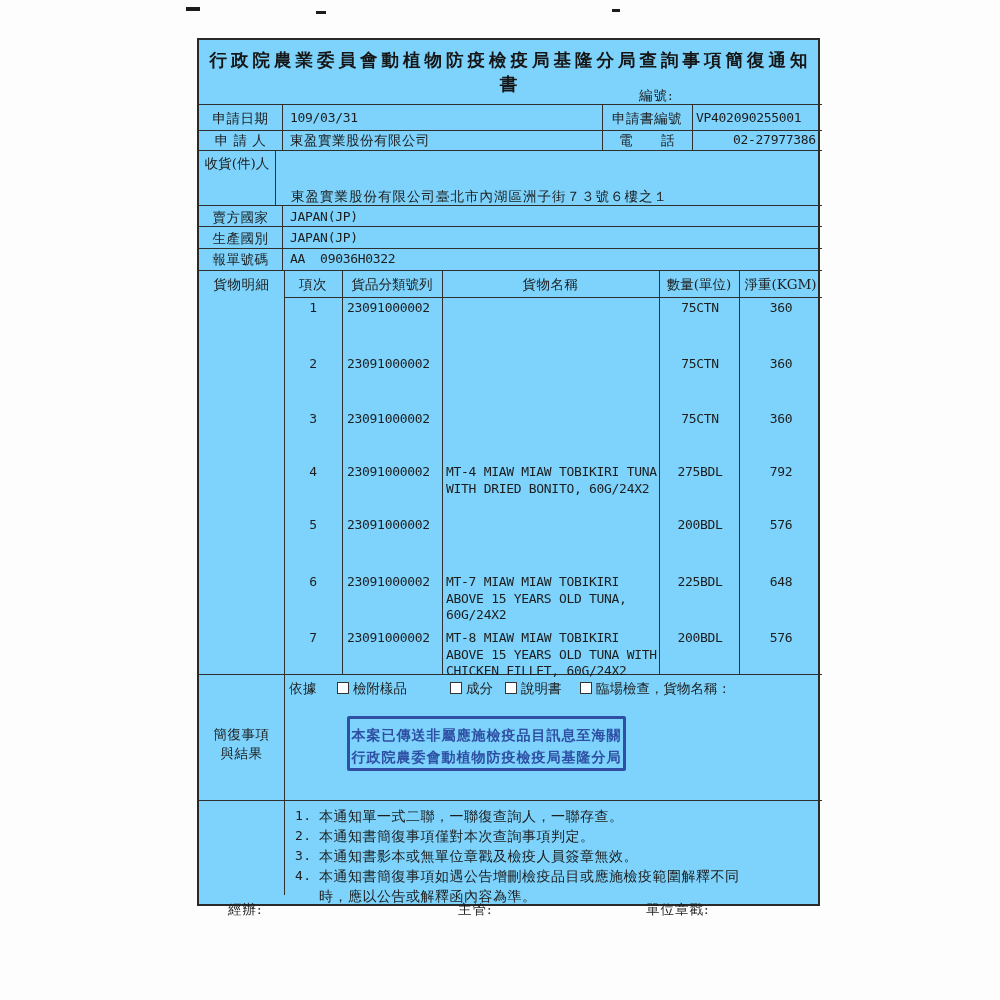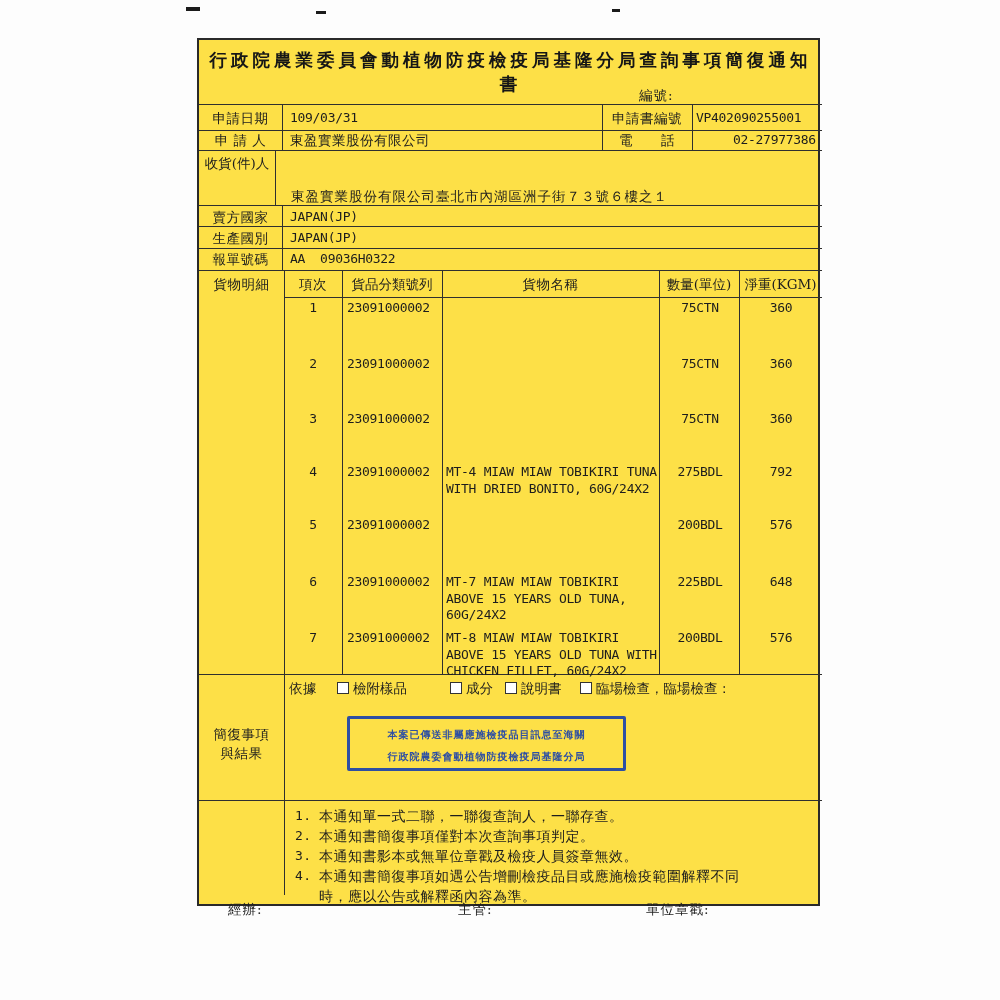--- a/index.html
+++ b/index.html
@@ -1,19 +1,19 @@
 <!DOCTYPE html>
 <html><head>
 <meta charset="utf-8">
 <style>
   * { margin:0; padding:0; box-sizing:border-box; }
   html,body { width:1000px; height:1000px; background:#ffffff; }
   body { font-family:"DejaVu Serif", serif; color:#1d1d1d; position:relative; }
   .page { position:absolute; left:0; top:0; width:1000px; height:1000px; background:#fdfdfd; overflow:hidden; }
-  .form { position:absolute; left:197px; top:38px; width:623px; height:868px; border:2px solid #2a2a2a; background:#fde047; }
+  .form { position:absolute; left:197px; top:38px; width:623px; height:868px; border:2px solid #2a2a2a; background:#7dd3fc; }
   .hline { position:absolute; left:0; width:623px; height:0; border-top:1.5px solid #2f2f2f; }
   .vline { position:absolute; width:0; border-left:1.5px solid #2f2f2f; }
   .cn { font-size:13.5px; letter-spacing:0.5px; }
   .mono { font-family:"DejaVu Sans Mono", monospace; font-size:13px; letter-spacing:-0.3px; }
   .title { position:absolute; left:0; top:8px; width:623px; text-align:center;
            font-size:17.5px; font-weight:bold; letter-spacing:4px; color:#161616; }
   .serial { position:absolute; left:440px; top:47px; font-size:13.5px; letter-spacing:1px; }
   .lbl { position:absolute; text-align:center; }
   .val { position:absolute; white-space:nowrap; }
   
@@ -21,21 +21,21 @@
   .g-no   { position:absolute; left:0;   width:58px;  text-align:center; }
   .g-code { position:absolute; left:63px; width:96px; }
   .g-name { position:absolute; left:162px; width:214px; line-height:16.5px; }
   .g-qty  { position:absolute; left:376px; width:80px; text-align:center; }
   .g-wt   { position:absolute; left:456px; width:82px; text-align:center; }
   .checkbox { display:inline-block; width:12px; height:12px; border:1.4px solid #333;
               vertical-align:-1px; margin-right:4px; background:#fff; }
   .chk-group { position:absolute; top:640px; font-size:13.5px; white-space:nowrap; }
   .stamp { position:absolute; left:148px; top:676px; width:279px; height:55px;
            border:3px solid; border-radius:2px; text-align:center; padding-top:5px; }
-  .stamp div { font-size:10px; font-weight:bold; letter-spacing:1px; line-height:22px; }
+  .stamp div { font-size:14px; font-weight:bold; letter-spacing:1px; line-height:22px; }
   .notes { position:absolute; left:96px; top:766px; width:505px; }
   .note { position:relative; font-size:14px; line-height:20px; letter-spacing:0.5px;
           padding-left:24px; width:470px; }
   .note .num { position:absolute; left:0; top:0; font-family:"DejaVu Sans Mono", monospace; font-size:13px; }
   .footer-lbl { position:absolute; top:901px; font-size:13.5px; letter-spacing:1px; }
   .speck { position:absolute; background:#1b1b1b; }
 </style>
 </head>
 <body>
 
@@ -149,21 +149,21 @@
     <div class="chk-group" style="left:138px;">
       <span class="checkbox"></span><span>檢附樣品</span>
     </div>
     <div class="chk-group" style="left:251px;">
       <span class="checkbox"></span><span>成分</span>
     </div>
     <div class="chk-group" style="left:306px;">
       <span class="checkbox"></span><span>說明書</span>
     </div>
     <div class="chk-group" style="left:381px;">
-      <span class="checkbox"></span><span>臨場檢查</span><span>，臨場檢查：</span>
+      <span class="checkbox"></span><span>臨場檢查</span><span>，貨物名稱：</span>
     </div>
 
     <div class="lbl cn" style="left:0;top:685px;width:85px;line-height:19px;">
       <div>簡復事項</div>
       <div>與結果</div>
     </div>
 
     <div class="stamp" id="stamp" style="border-color: rgb(46, 79, 163); color: rgb(46, 79, 163);">
       <div>本案已傳送非屬應施檢疫品目訊息至海關</div>
       <div>行政院農委會動植物防疫檢疫局基隆分局</div>

